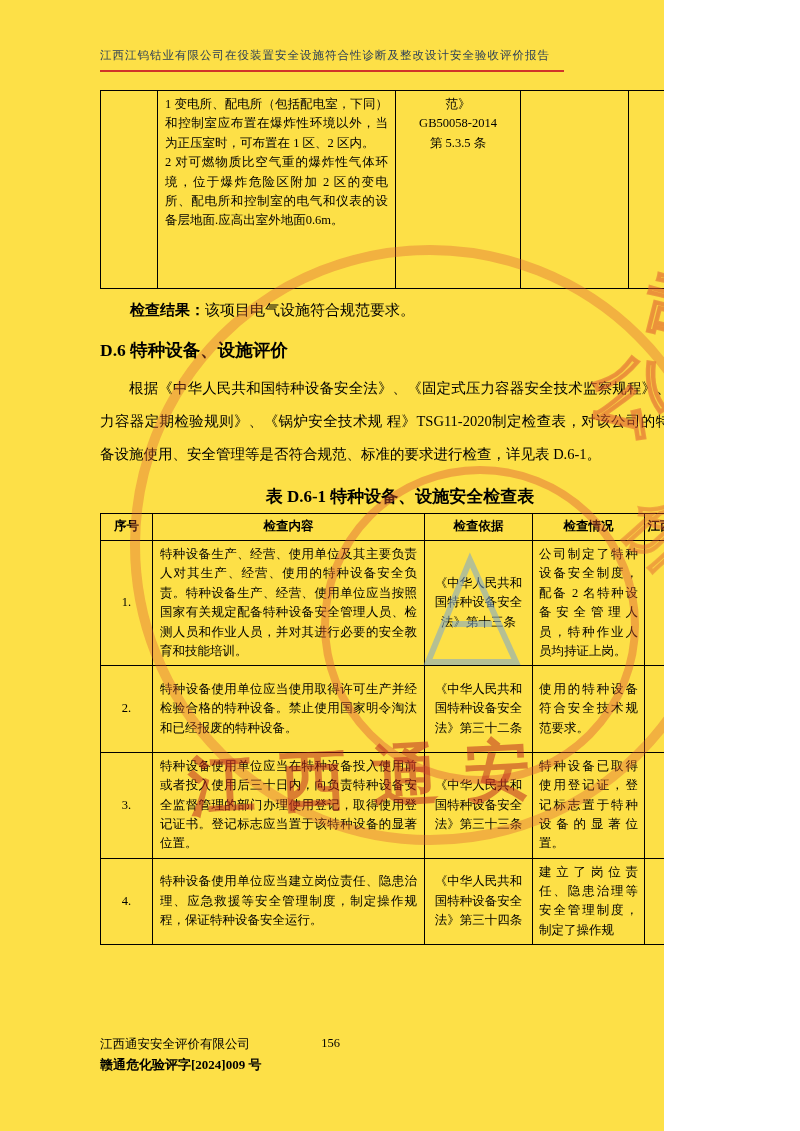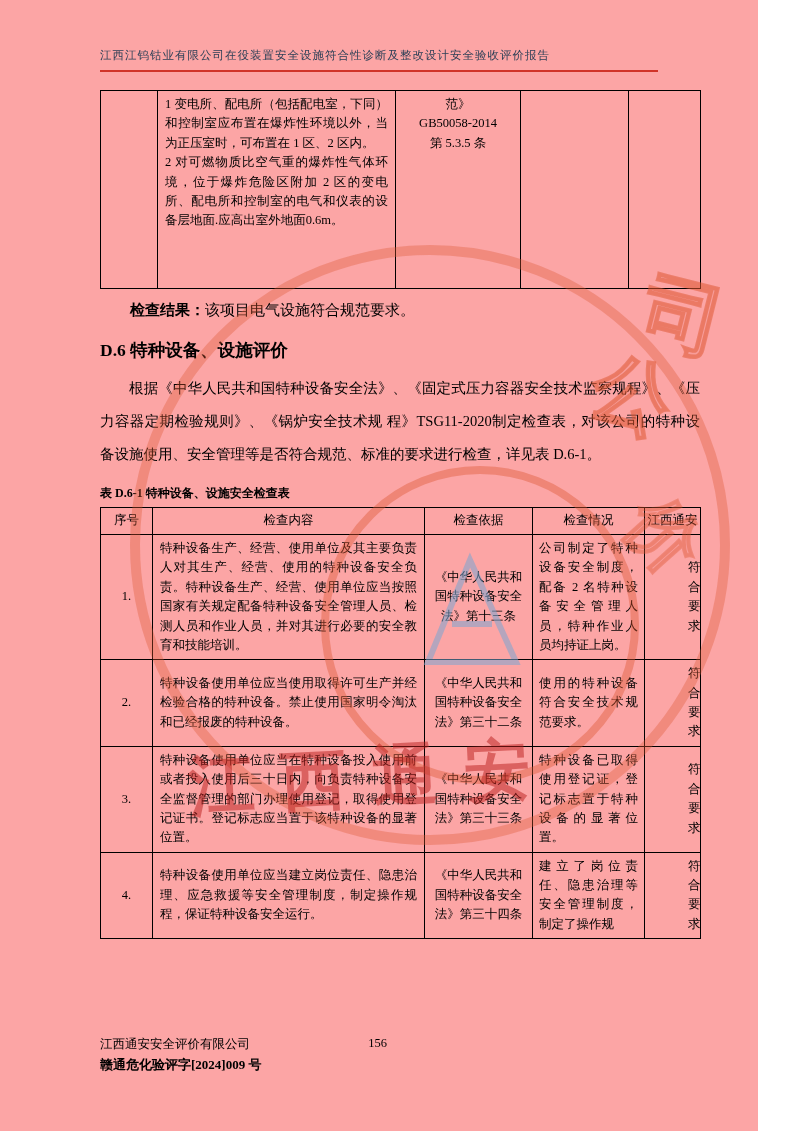--- a/index.html
+++ b/index.html
@@ -1,20 +1,20 @@
 <!DOCTYPE html>
 <html><head>
 <meta charset="utf-8">
 <style>
   * { margin:0; padding:0; box-sizing:border-box; }
   html,body { background:#ffffff; }
   .page {
     position:relative;
-    width:758px; height:1131px;
-    background:#fca5a5;
+    width:664px; height:1131px;
+    background:#fde047;
     font-family:"Liberation Serif","DejaVu Serif",serif;
     color:#000;
     overflow:hidden;
   }
   
   .header {
     position:absolute; top:48px; left:100px; right:100px;
     border-bottom:2px solid #d03429;
     padding-bottom:7px;
   }
@@ -35,26 +35,26 @@
   
   .result-line { margin:12px 0 4px 0; font-size:15px; text-indent:2em; }
   .result-line b { font-weight:bold; }
 
   
   .section-heading { margin:18px 0 10px 0; font-size:17.5px; font-weight:bold; }
   .body-para {
     font-size:14.5px; line-height:33px; text-align:justify; text-indent:2em;
   }
   .table-caption {
-    margin:14px 0 5px 0; font-size:12px; font-weight:bold;
+    margin:14px 0 5px 0; text-align:center; font-size:17px; font-weight:bold;
   }
 
   
   .check-table th {
-    font-weight:normal; text-align:center; height:27px; padding:2px;
+    font-weight:bold; text-align:center; height:27px; padding:2px;
   }
   .check-table td { vertical-align:middle; padding:4px 6px; }
   .check-table .cell-seq { text-align:center; }
   .check-table .cell-content { text-align:justify; padding:4px 7px; }
   .check-table .cell-basis { text-align:center; padding:3px 4px; }
   .check-table .cell-situation { text-align:justify; }
   .check-table .cell-result { text-align:center;padding-left:43px; }
 
   
   .footer { position:absolute; left:100px; right:100px; top:1036px; }

